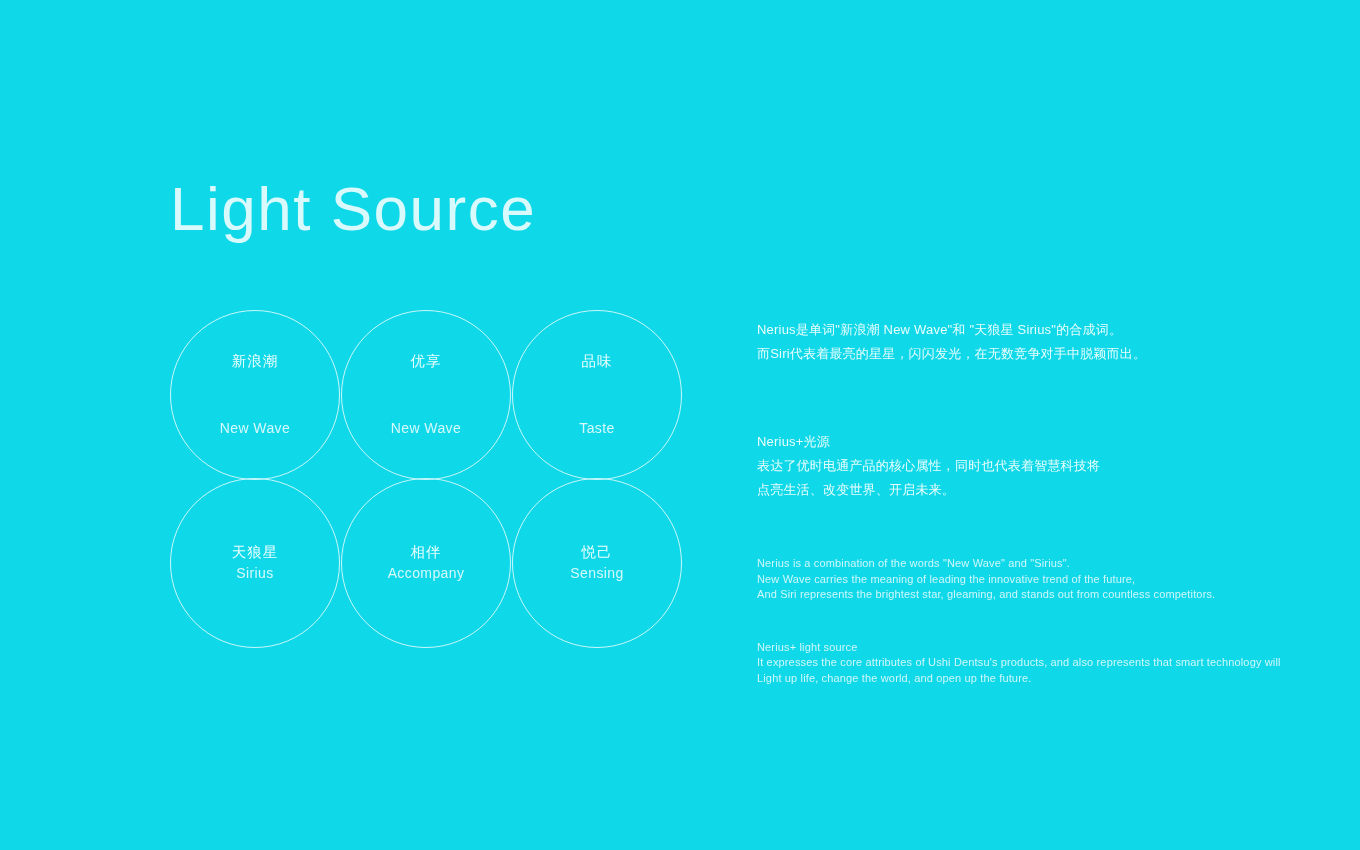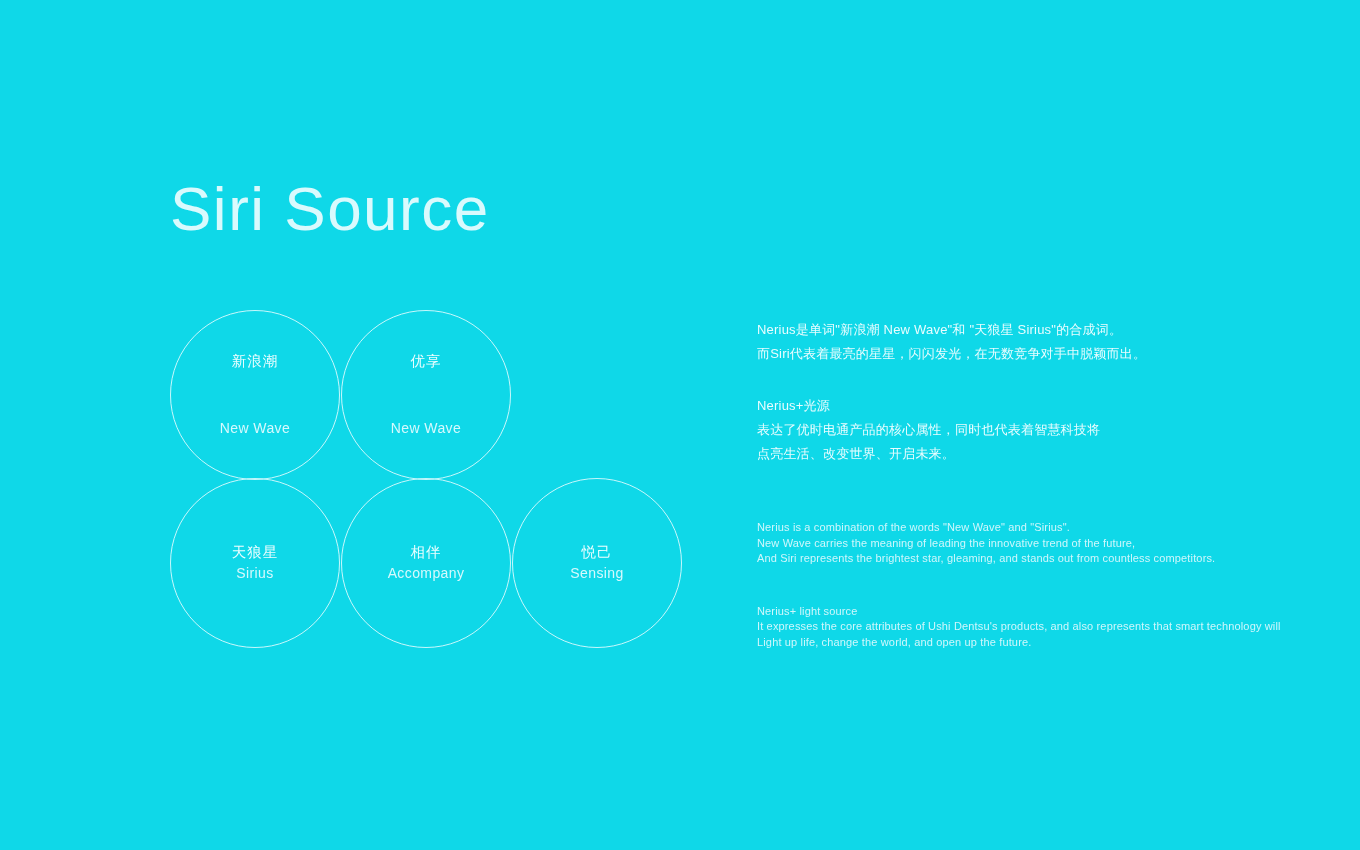--- a/index.html
+++ b/index.html
@@ -89,55 +89,59 @@
 
   .cn-block { color: #E9FDFF; }
   .cn-block p {
     margin: 0;
     font-size: 13px;
     line-height: 24px;
     font-weight: 400;
     letter-spacing: 0.2px;
     white-space: nowrap;
   }
-  .cn-block.secondary { margin-top: 28px; }
+  .cn-block.secondary { margin-top: 64px; }
 
   .en-block {
     margin-top: 54px;
     color: #CFF7FC;
   }
   .en-block p {
     margin: 0;
     font-size: 11px;
     line-height: 15.5px;
     font-weight: 300;
     letter-spacing: 0.15px;
     white-space: nowrap;
   }
   .en-block.secondary { margin-top: 37px; }
 </style>
 </head>
 <body>
 
 <div class="slide">
 
-  <h1 class="page-title">Siri Source</h1>
+  <h1 class="page-title">Light Source</h1>
 
   <div class="circle-cluster">
 
     <div class="circle-node r0 c0">
       <span class="node-cn">新浪潮</span>
       <span class="node-en">New Wave</span>
     </div>
 
     <div class="circle-node r0 c1">
       <span class="node-cn">优享</span>
       <span class="node-en">New Wave</span>
     </div>
 
+    <div class="circle-node r0 c2">
+      <span class="node-cn">品味</span>
+      <span class="node-en">Taste</span>
+    </div>
 
     <div class="circle-node r1 c1">
       <span class="node-cn">相伴</span>
       <span class="node-en">Accompany</span>
     </div>
 
     <div class="circle-node r1 c0">
       <span class="node-cn">天狼星</span>
       <span class="node-en">Sirius</span>
     </div>

